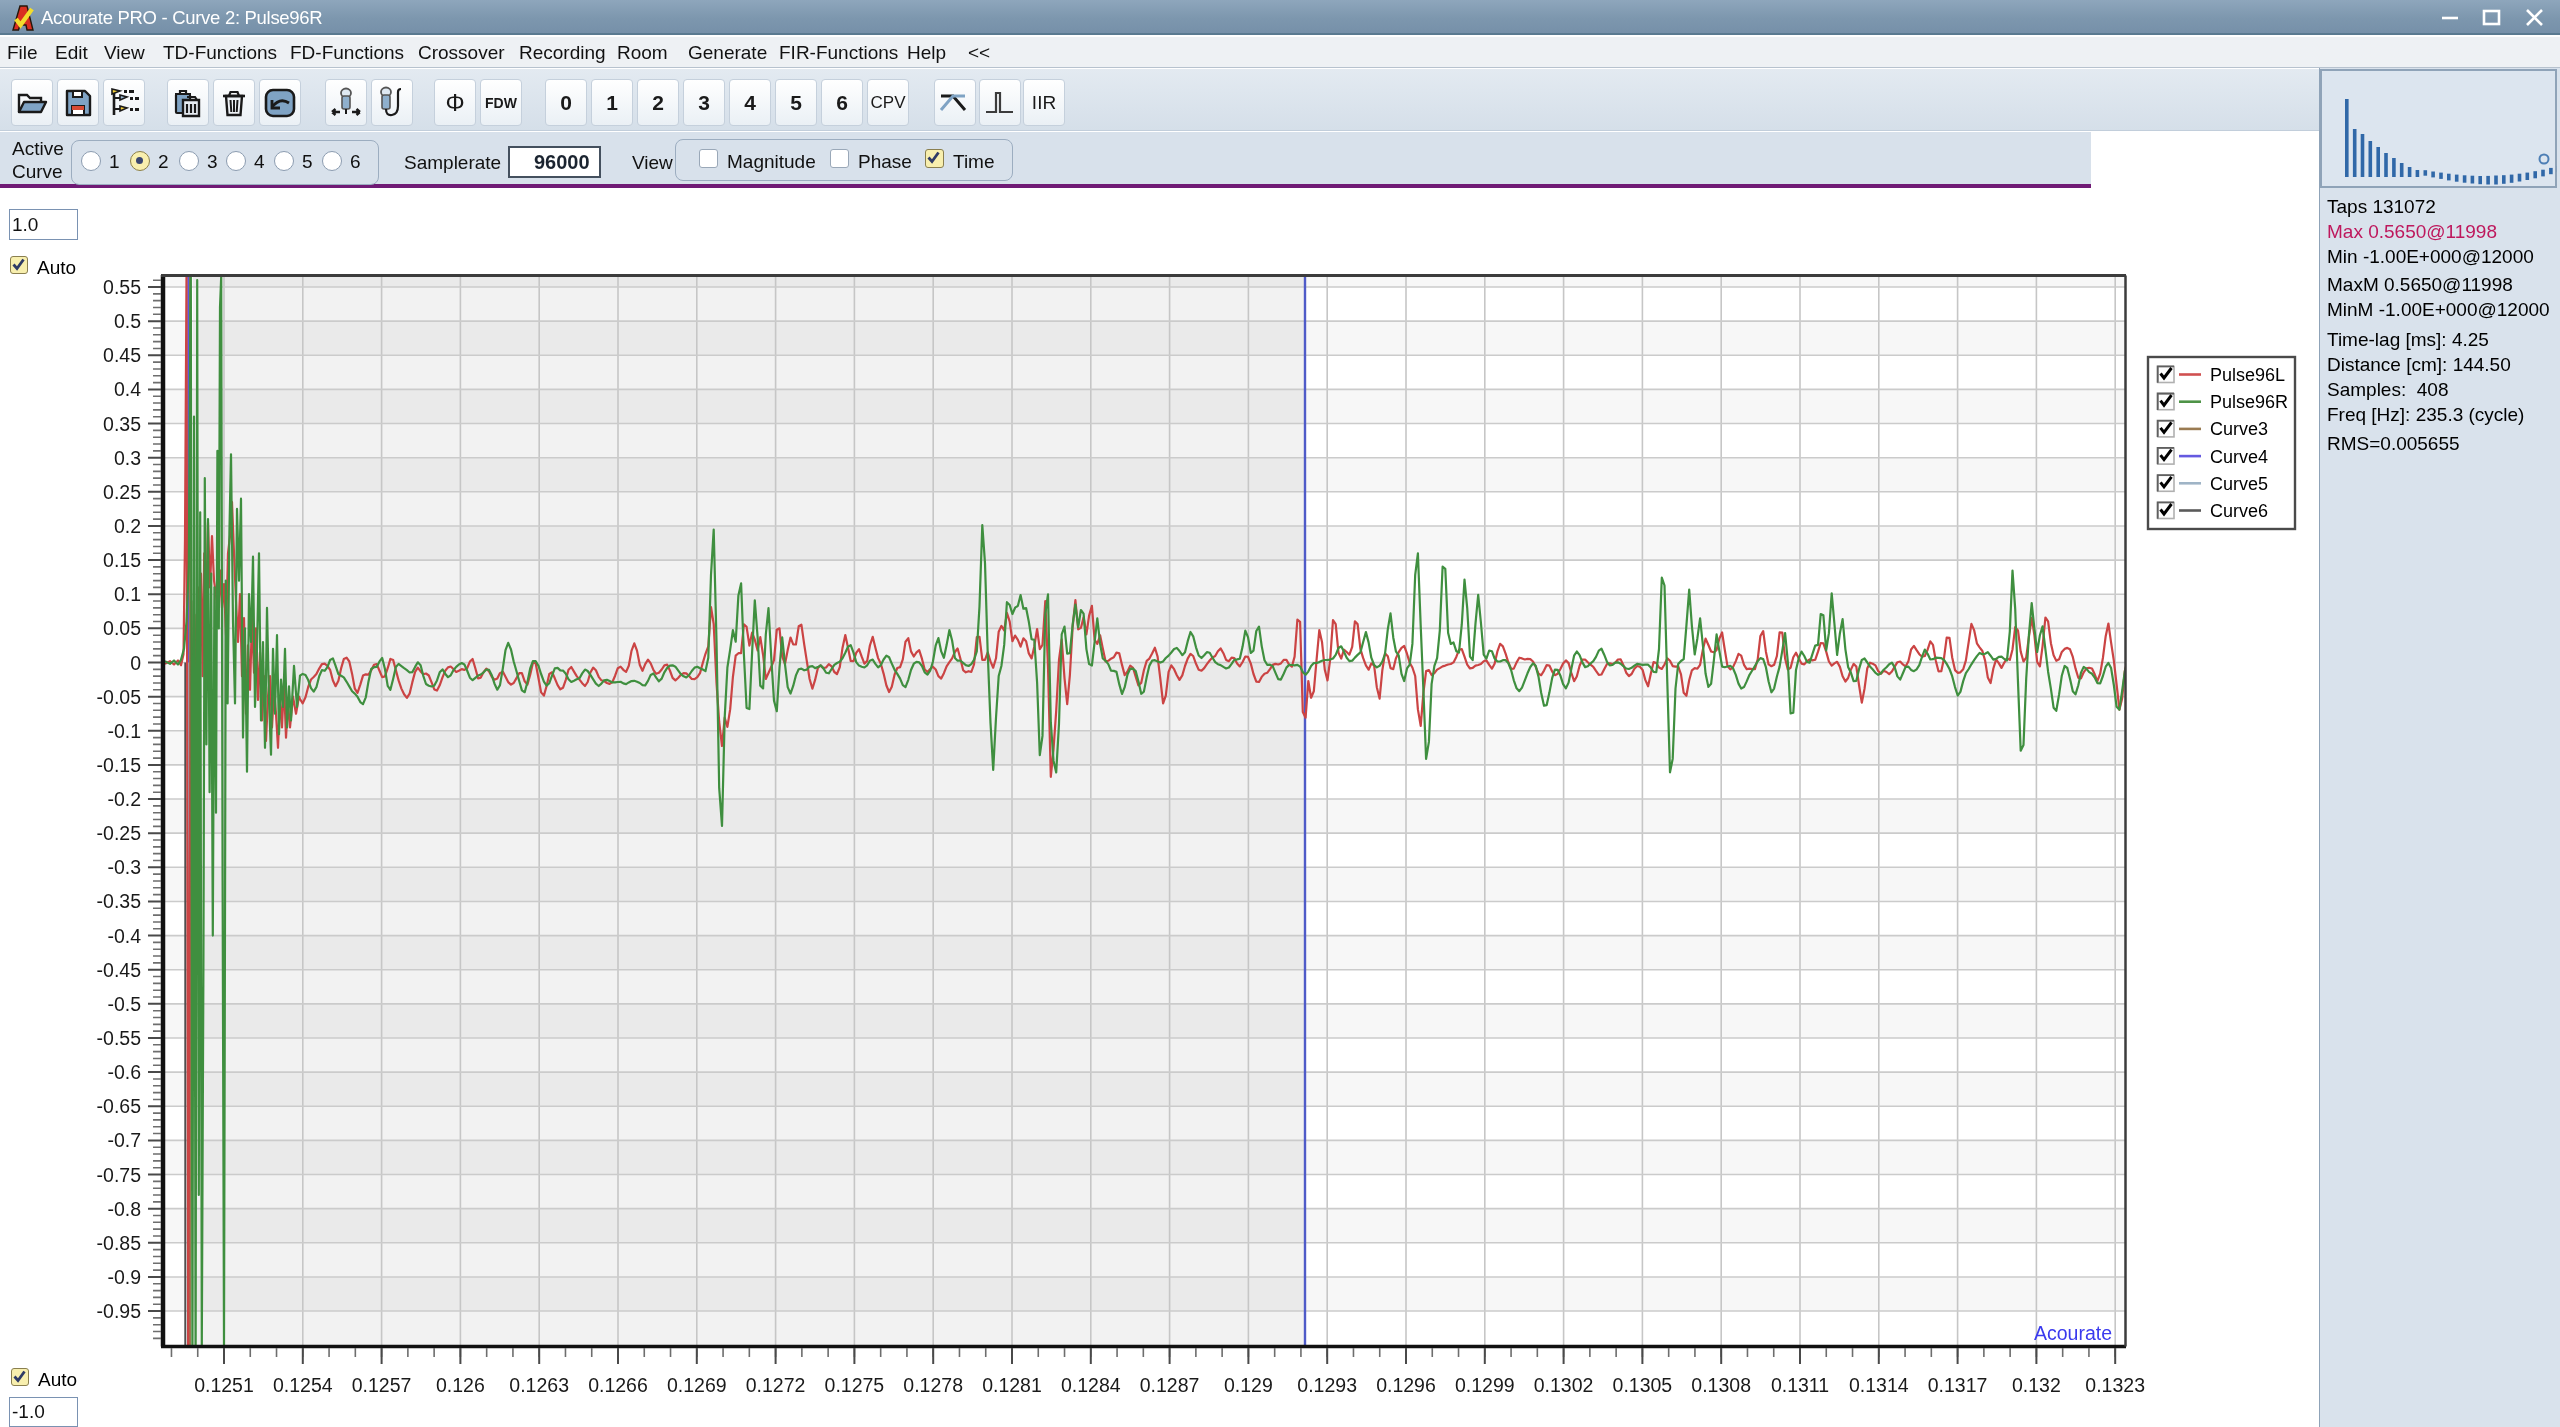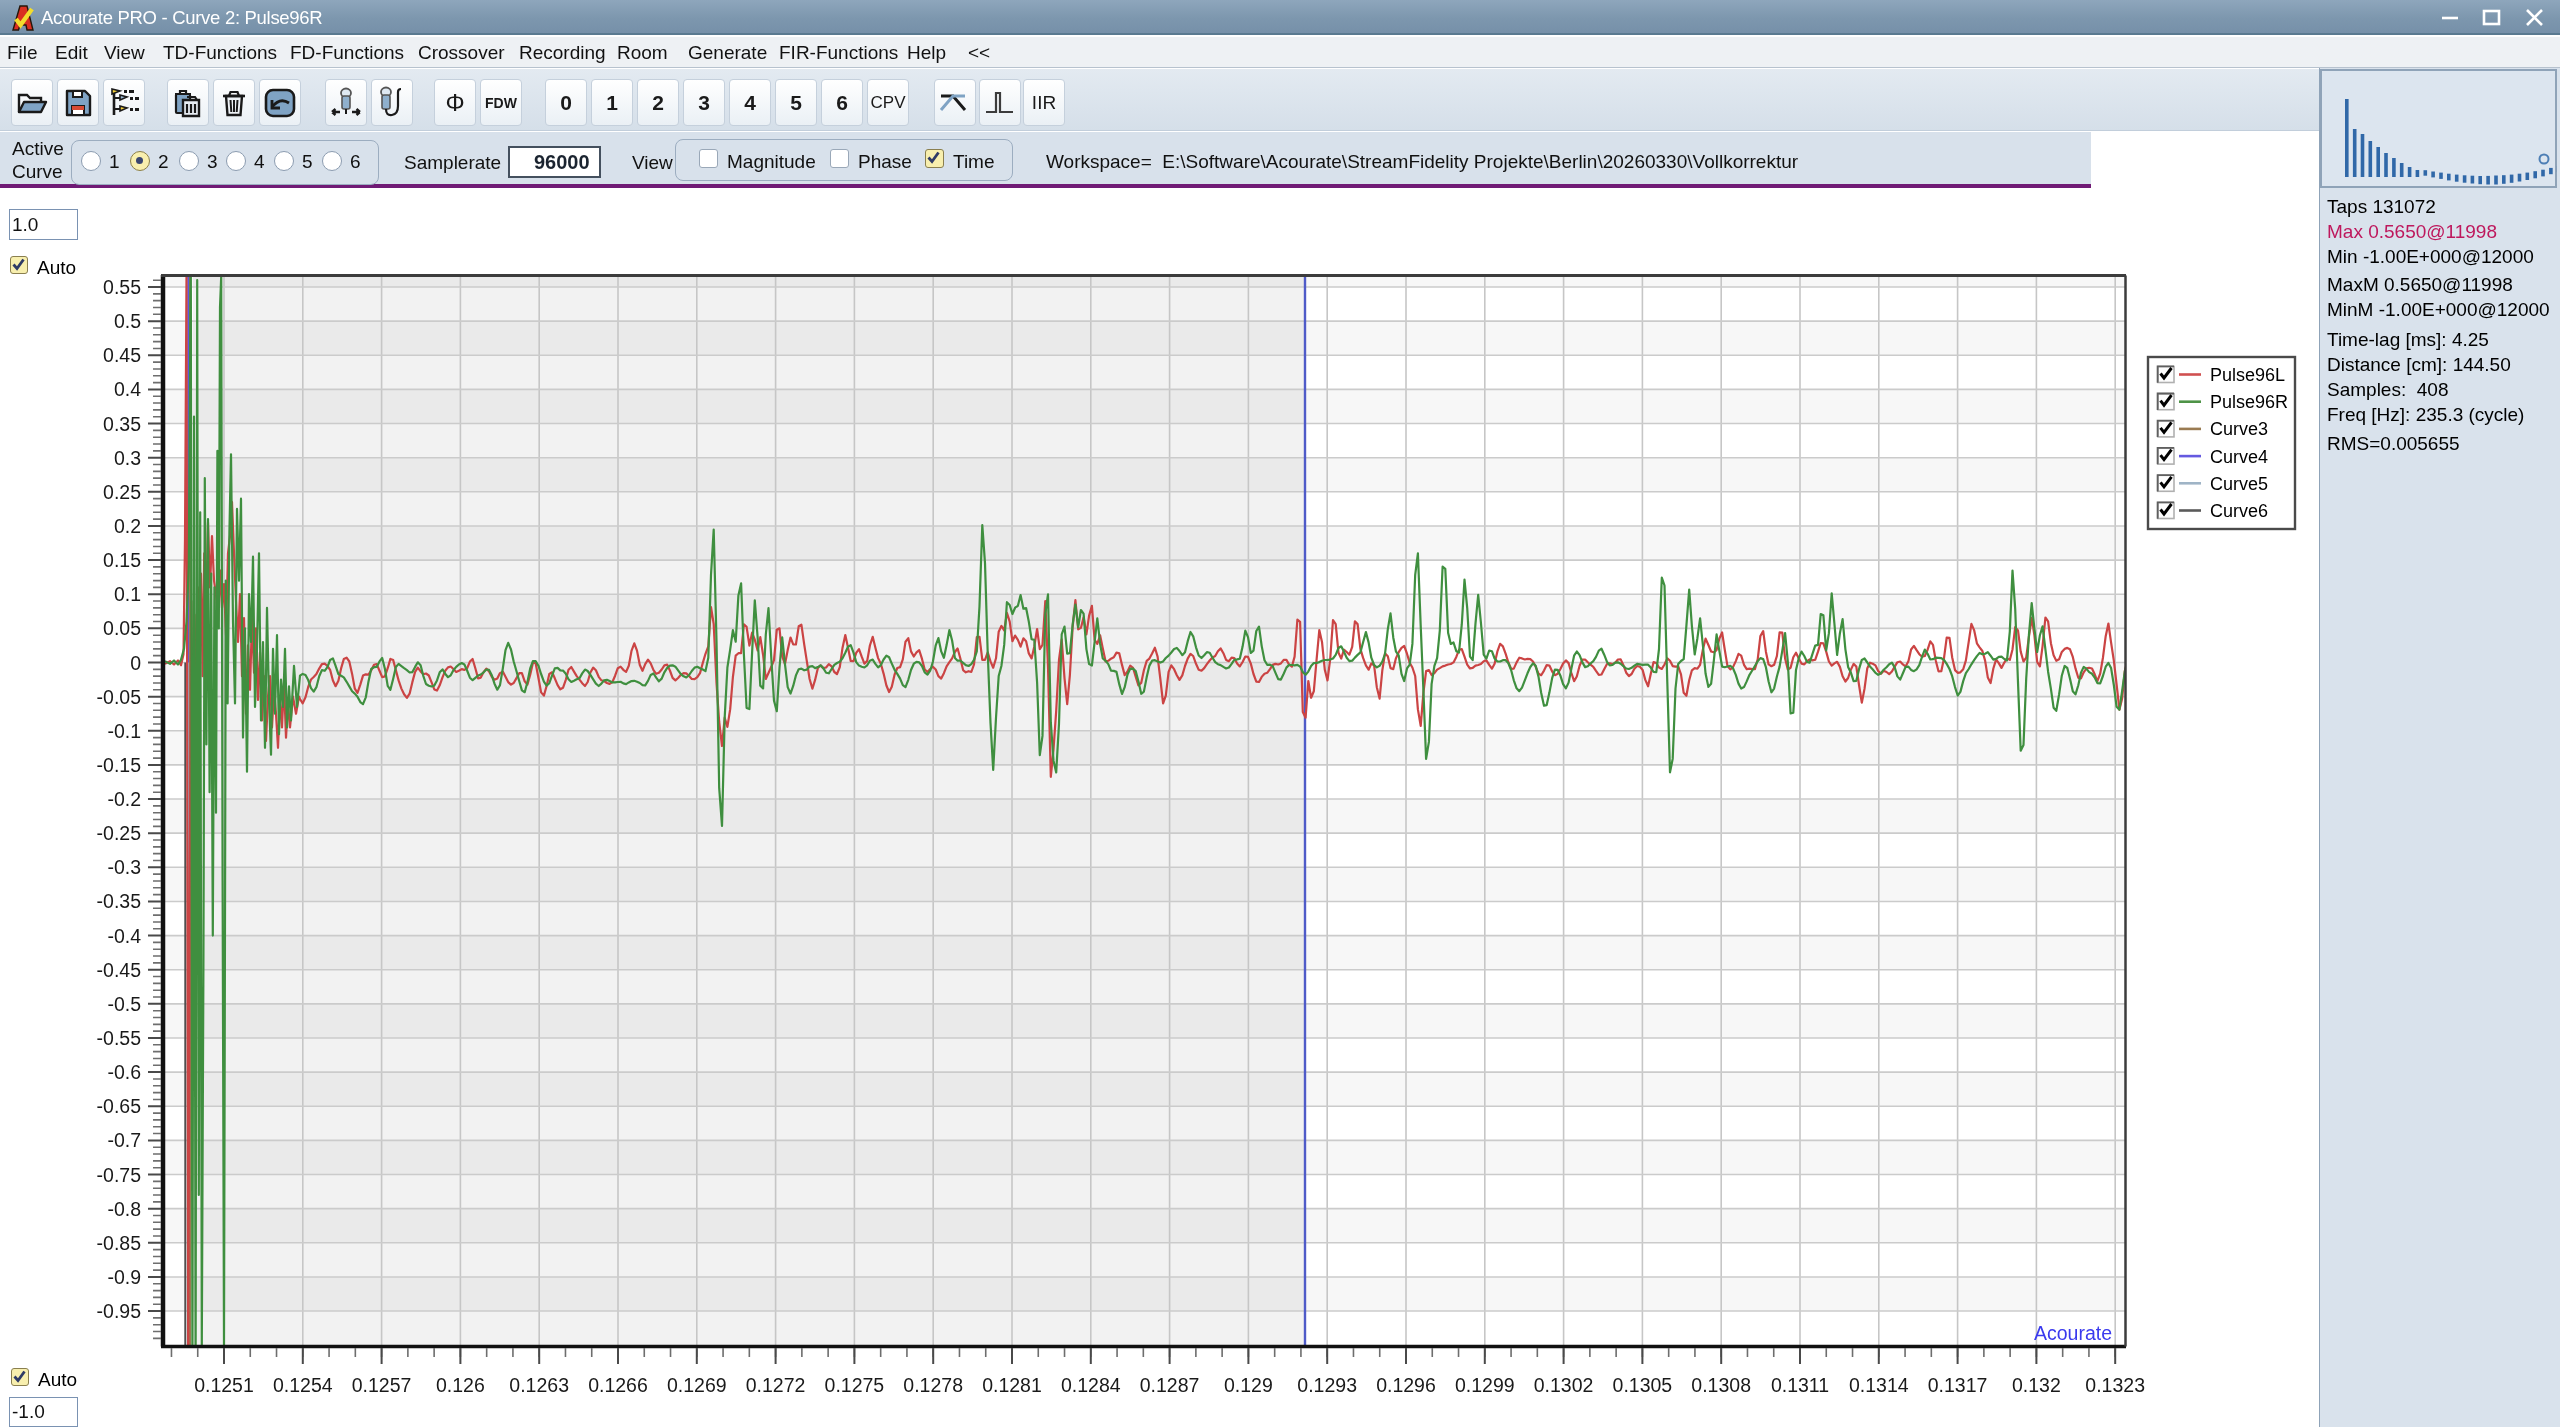--- a/index.html
+++ b/index.html
@@ -189,21 +189,20 @@
  <span class="lbl" style="left:632px;top:20px">View</span>
  <div class="gbox" style="left:675px;top:7px;width:338px;height:42px"></div>
  <div class="cb" style="left:699px;top:17px"></div>
     <span class="lbl" style="left:727px;top:19px">Magnitude</span>
  <div class="cb" style="left:830px;top:17px"></div>
     <span class="lbl" style="left:858px;top:19px">Phase</span>
  <div class="cb y" style="left:925px;top:17px"><svg width="15" height="15" viewBox="0 0 15 15">
         <path d="M2.5 7.5 l3.5 4 l6.5 -9" stroke="#2f3b66" stroke-width="2.8" fill="none"></path>
       </svg></div>
     <span class="lbl" style="left:953px;top:19px">Time</span>
- <span class="lbl" style="left:1046px;top:19px">Workspace=&nbsp; E:\Software\Acourate\StreamFidelity Projekte\Berlin\20260330\Vollkorrektur</span>
 </div>
 <div id="main"></div>
 <div id="rpanel">
     <div style="position:absolute;left:7px;top:128px;white-space:nowrap;font-size:19px;color:#000">Taps 131072</div>
     <div style="position:absolute;left:7px;top:153px;white-space:nowrap;font-size:19px;color:#be185d">Max 0.5650@11998</div>
     <div style="position:absolute;left:7px;top:178px;white-space:nowrap;font-size:19px;color:#000">Min -1.00E+000@12000</div>
     <div style="position:absolute;left:7px;top:206px;white-space:nowrap;font-size:19px;color:#000">MaxM 0.5650@11998</div>
     <div style="position:absolute;left:7px;top:231px;white-space:nowrap;font-size:19px;color:#000">MinM -1.00E+000@12000</div>
     <div style="position:absolute;left:7px;top:261px;white-space:nowrap;font-size:19px;color:#000">Time-lag [ms]: 4.25</div>
     <div style="position:absolute;left:7px;top:286px;white-space:nowrap;font-size:19px;color:#000">Distance [cm]: 144.50</div>

